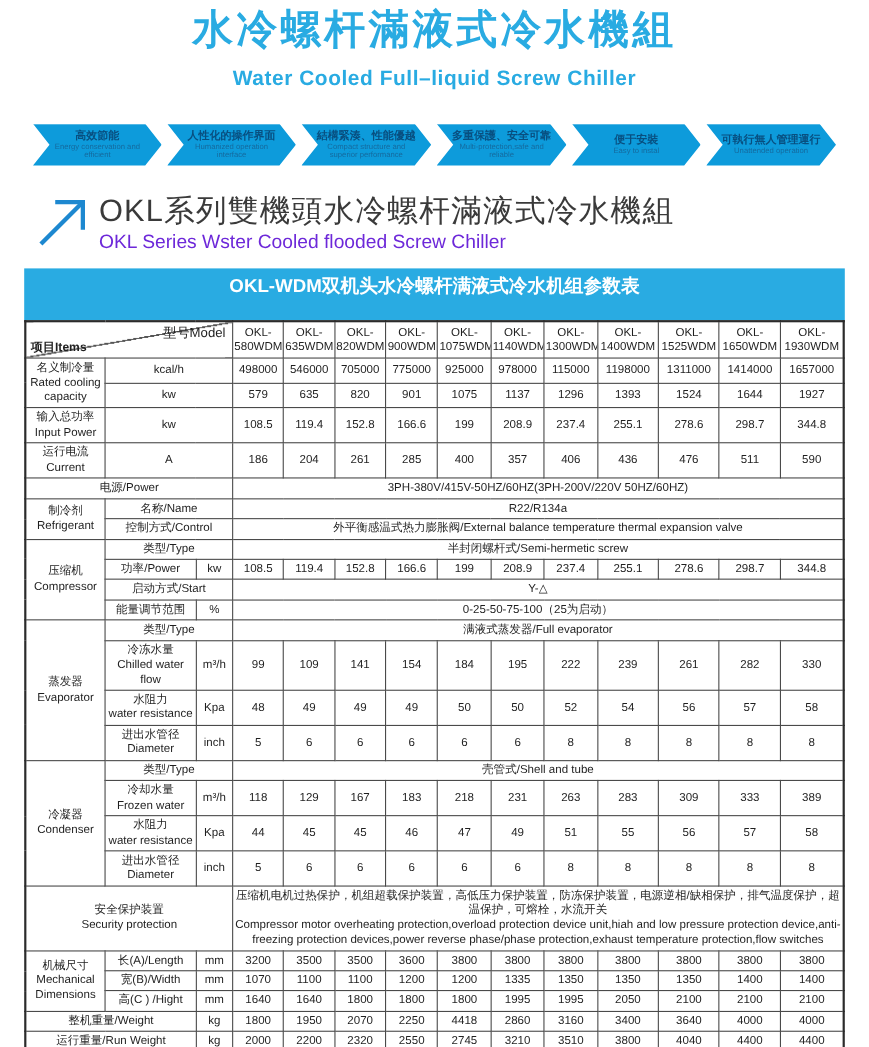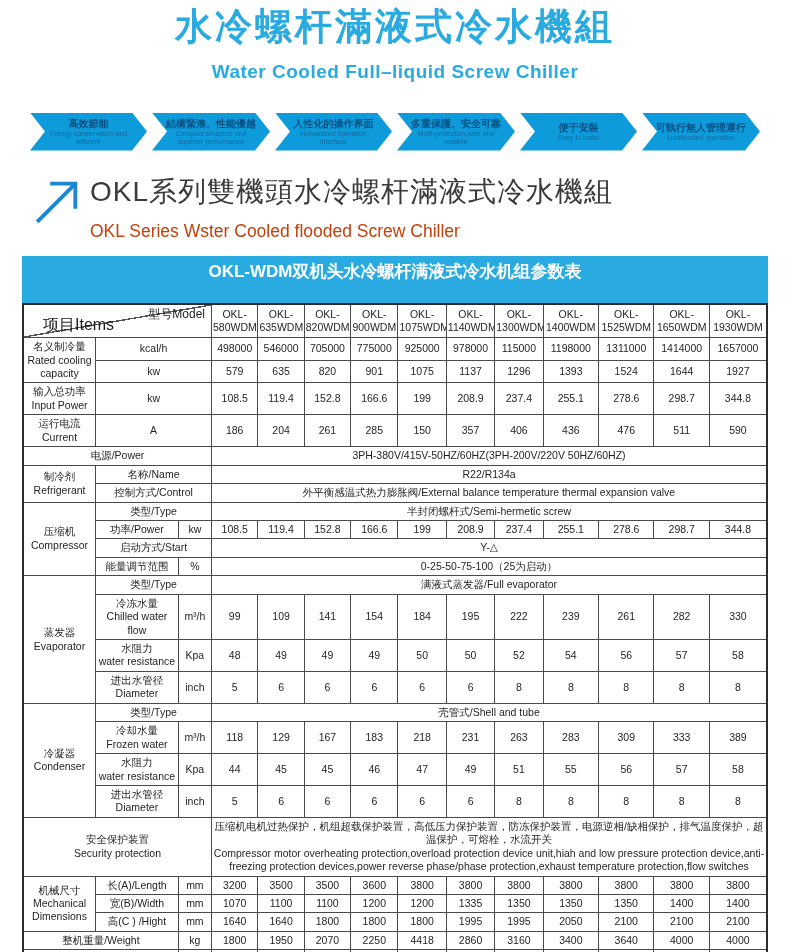--- a/index.html
+++ b/index.html
@@ -27,38 +27,38 @@
     clip-path:polygon(0 0,calc(100% - 15px) 0,100% 50%,calc(100% - 15px) 100%,0 100%,15px 50%);
     display:flex;flex-direction:column;justify-content:center;align-items:center;
     text-align:center;padding:0 14px;box-sizing:border-box;
   }
   .banner .zh{font-size:10px;font-weight:bold;color:#084f80;line-height:1.2;white-space:nowrap;}
   .banner .en{font-size:7px;color:#156a9e;line-height:1.15;}
   
   .section-head{display:flex;align-items:flex-start;margin:24px 0 0 32px;}
   .arrow-icon{width:52px;height:52px;margin-right:6px;flex:none;}
   .section-titles .zh{font-size:28px;color:#3a3a3a;letter-spacing:1px;line-height:1.2;}
-  .section-titles .en{font-size:17.5px;color:#c2410c;margin-top:13px;}
+  .section-titles .en{font-size:17.5px;color:#6d28d9;margin-top:1px;}
   
   .table-wrap{margin:14px 22px 0 22px;}
   .caption-band{
     background:#29abe2;color:#fff;text-align:center;
     font-size:17px;font-weight:bold;padding:4px 0 20px 0;
   }
   table.spec{border-collapse:collapse;table-layout:fixed;width:746px;border:2px solid #2b2b2b;}
   table.spec td{
     border:1px solid #4a4a4a;font-size:10.5px;text-align:center;
     padding:2px 1px;line-height:1.28;color:#1f1f1f;white-space:pre-line;
     overflow:hidden;
   }
   td.corner{position:relative;padding:0;
     background:linear-gradient(to bottom right,transparent calc(50% - .7px),#555 calc(50% - .7px),#555 calc(50% + .7px),transparent calc(50% + .7px));
   }
   td.corner .c-top{position:absolute;top:2px;right:6px;font-size:12px;}
-  td.corner .c-bot{position:absolute;bottom:2px;left:19px;font-size:16px;}
+  td.corner .c-bot{position:absolute;bottom:2px;left:4px;font-size:11px;font-weight:bold;}
   td.model{font-size:10.5px;line-height:1.25;padding:3px 0;}
   td.cat{font-size:10.5px;}
   td.lbl{font-size:10.5px;}
   td.unit{font-size:10.5px;}
   td.val{font-size:10.5px;}
   td.merge{font-size:10.5px;}
   td.left{text-align:left;padding:4px 8px;line-height:1.5;}
   
   .notes{margin:10px 22px 0 22px;color:#3c3c3c;}
   .notes .line{font-size:10.5px;line-height:1.55;}
@@ -68,26 +68,26 @@
 
 <div class="page-title">水冷螺杆滿液式冷水機組</div>
 <div class="page-subtitle">Water Cooled Full–liquid Screw Chiller</div>
 
 <div class="banners">
     <div class="banner">
       <span class="zh">高效節能</span>
       <span class="en">Energy conservation and efficient</span>
     </div>
     <div class="banner">
+      <span class="zh">人性化的操作界面</span>
+      <span class="en">Humanized operation interface</span>
+    </div>
+    <div class="banner">
       <span class="zh">結構緊湊、性能優越</span>
       <span class="en">Compact structure and superior performance</span>
-    </div>
-    <div class="banner">
-      <span class="zh">人性化的操作界面</span>
-      <span class="en">Humanized operation interface</span>
     </div>
     <div class="banner">
       <span class="zh">多重保護、安全可靠</span>
       <span class="en">Multi-protection,safe and reliable</span>
     </div>
     <div class="banner">
       <span class="zh">便于安裝</span>
       <span class="en">Easy to instal</span>
     </div>
     <div class="banner">
@@ -200,21 +200,21 @@
           <td class="val">344.8</td>
         </tr>
         <tr>
           <td class="cat">运行电流
 Current</td>
           <td class="unit" colspan="2">A</td>
           <td class="val">186</td>
           <td class="val">204</td>
           <td class="val">261</td>
           <td class="val">285</td>
-          <td class="val">150</td>
+          <td class="val">400</td>
           <td class="val">357</td>
           <td class="val">406</td>
           <td class="val">436</td>
           <td class="val">476</td>
           <td class="val">511</td>
           <td class="val">590</td>
         </tr>
         <tr>
           <td class="cat" colspan="3">电源/Power</td>
           <td class="merge" colspan="11">3PH-380V/415V-50HZ/60HZ(3PH-200V/220V 50HZ/60HZ)</td>

